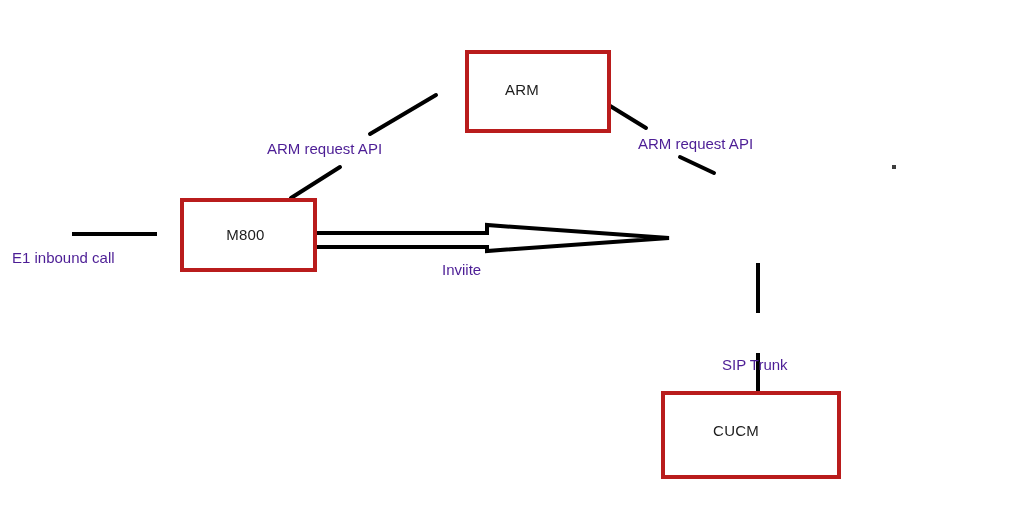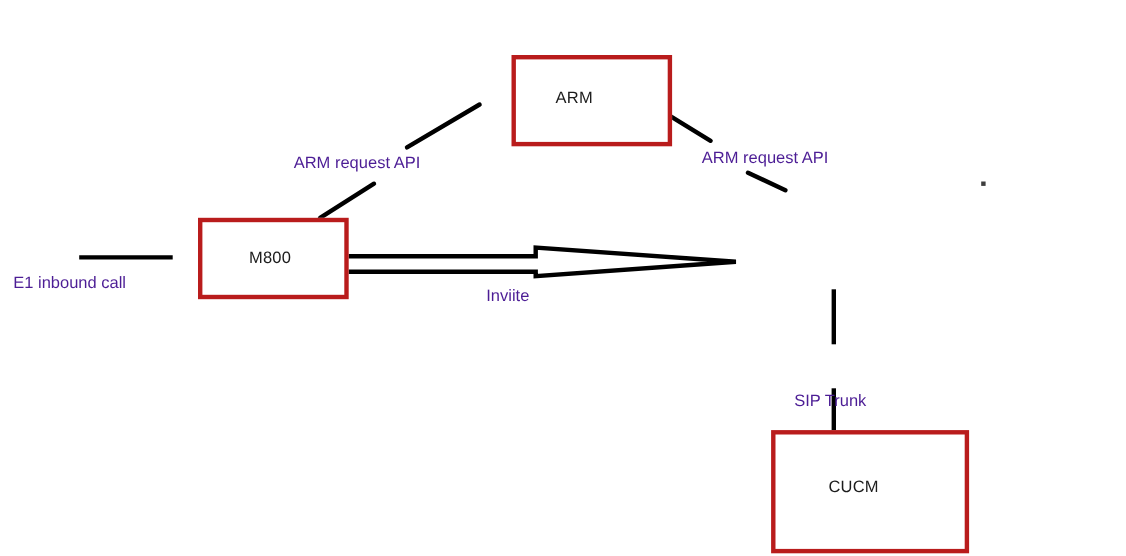--- a/index.html
+++ b/index.html
@@ -38,21 +38,21 @@
 
   .node-arm  { left: 440px; top: 50px;  width: 146px; height: 83px; }
   .node-arm .node-label { transform: translate(-16px, -2px); }
 
   .node-m800 { left: 155px; top: 198px; width: 137px; height: 74px; }
   .node-m800 .node-label { transform: translate(-3px, -1px); }
 
   .node-sbc  { left: 678px; top: 176px; width: 174px; height: 89px; }
   .node-sbc .node-label { transform: translate(-2px, -2px); }
 
-  .node-cucm { left: 676px; top: 391px; width: 180px; height: 112px; text-align: right; }
+  .node-cucm { left: 636px; top: 391px; width: 180px; height: 88px; text-align: right; }
   .node-cucm .node-label { transform: translate(-15px, -5px); }
 
   .edge-label {
     position: absolute;
     font-size: 15px;
     color: #4c1d95;
     white-space: nowrap;
   }
   .lbl-e1        { left: 12px;  top: 249px; }
   .lbl-arm-left  { left: 267px; top: 140px; }

